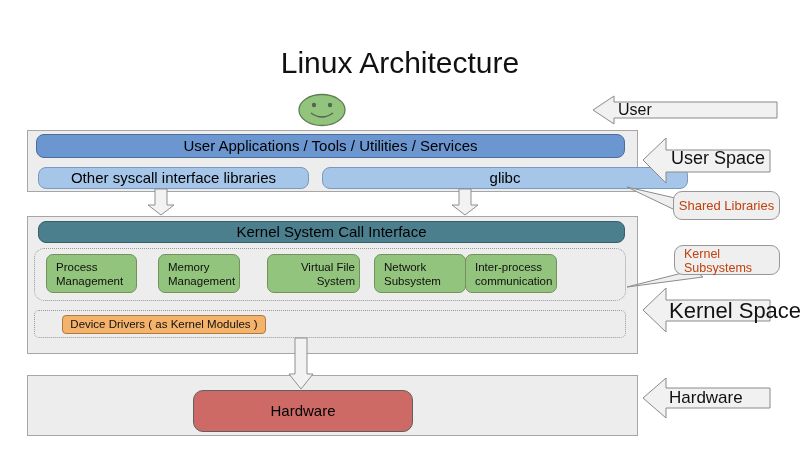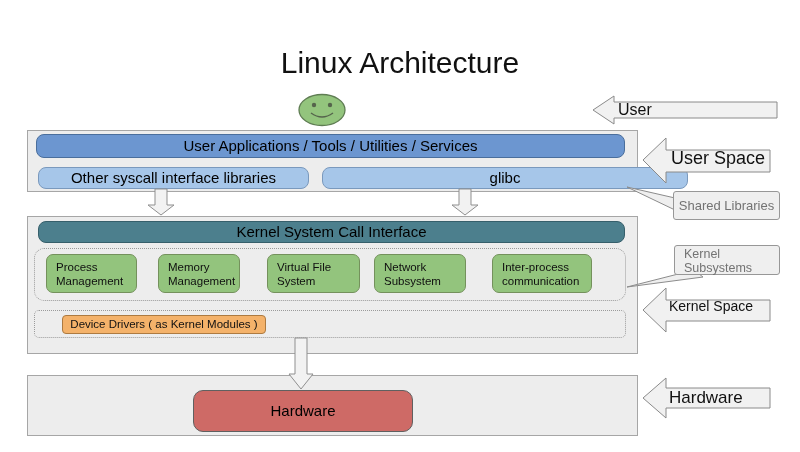--- a/index.html
+++ b/index.html
@@ -30,48 +30,48 @@
   }
   .subsys-dotted{left:34px;top:248px;width:592px;height:53px;border-radius:10px;}
   .modules-dotted{left:34px;top:310px;width:592px;height:28px;border-radius:5px;}
   .green-box{
     position:absolute;top:254px;height:39px;box-sizing:border-box;border-radius:7px;
     background:#93C47D;border:1px solid #74915C;font-size:11.5px;line-height:14px;
     padding:5px 4px 12px 9px;color:#0f0f0f;
   }
   .gb1{left:46px;width:91px;}
   .gb2{left:158px;width:82px;}
-  .gb3{left:267px;width:93px;}
+  .gb3{left:267px;width:93px;text-align:right;}
   .gb4{left:374px;width:92px;}
-  .gb5{left:492px;width:100px;}
+  .gb5{left:465px;width:92px;}
   .orange-box{
     position:absolute;top:315px;height:19px;box-sizing:border-box;border-radius:4px;
     background:#F4B26A;border:1px solid #AD7A40;font-size:11.5px;line-height:17px;
     text-align:center;color:#111;
   }
   .ob1{left:62px;width:204px;}
   .ob2{left:308px;width:185px;}
   .hardware-box{
     position:absolute;left:193px;top:390px;width:220px;height:42px;box-sizing:border-box;
     border-radius:10px;background:#CE6A66;border:1px solid #606060;
     text-align:center;font-size:15px;line-height:40px;color:#000;
   }
   .overlay{position:absolute;left:0;top:0;width:800px;height:452px;pointer-events:none;}
   .callout{
     position:absolute;box-sizing:border-box;background:#EFEFEF;border:1px solid #979797;
-    border-radius:3px;color:#737373;
+    border-radius:9px;color:#c2410c;
   }
   .shared-lib-callout{left:673px;top:191px;width:107px;height:29px;
     text-align:center;font-size:13px;line-height:27px;}
   .kernel-sub-callout{left:674px;top:245px;width:106px;height:30px;
     font-size:12.5px;line-height:14px;padding:1px 0 16px 9px;}
   .arrow-label{position:absolute;color:#111;white-space:nowrap;}
   .lbl-user{left:618px;top:101px;font-size:16px;}
   .lbl-user-space{left:671px;top:148px;font-size:18px;}
-  .lbl-kernel-space{left:669px;top:298px;font-size:14px;text-align:center;}
+  .lbl-kernel-space{left:669px;top:298px;font-size:22px;text-align:center;}
   .lbl-hardware{left:669px;top:388px;font-size:17px;}
 </style>
 </head>
 <body>
 
 <div class="canvas">
 
   <div class="title">Linux Architecture</div>
 
   <div class="container" style="left:27px;top:130px;width:611px;height:62px;"></div>

